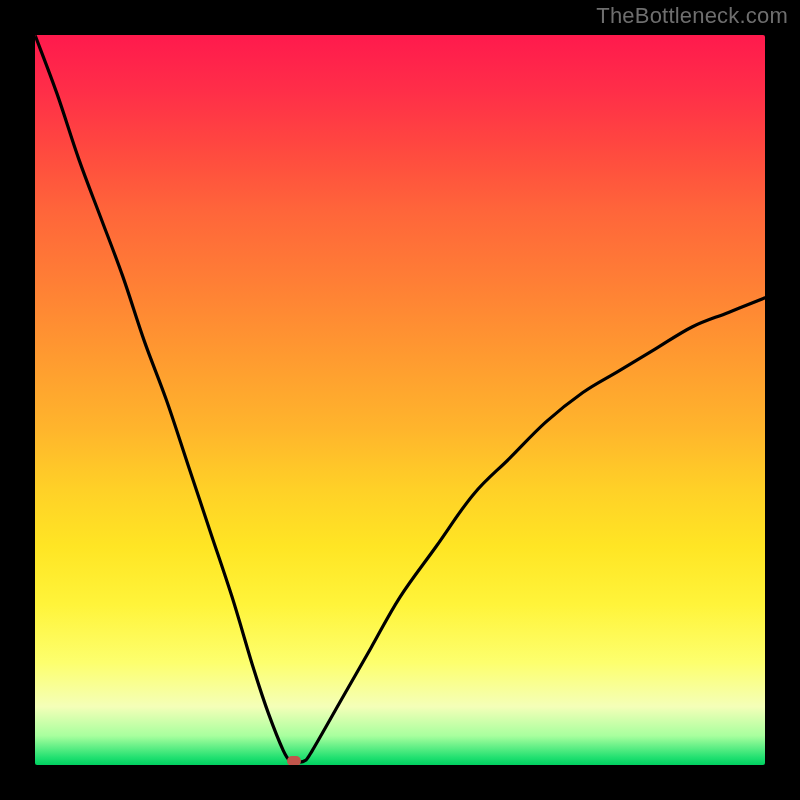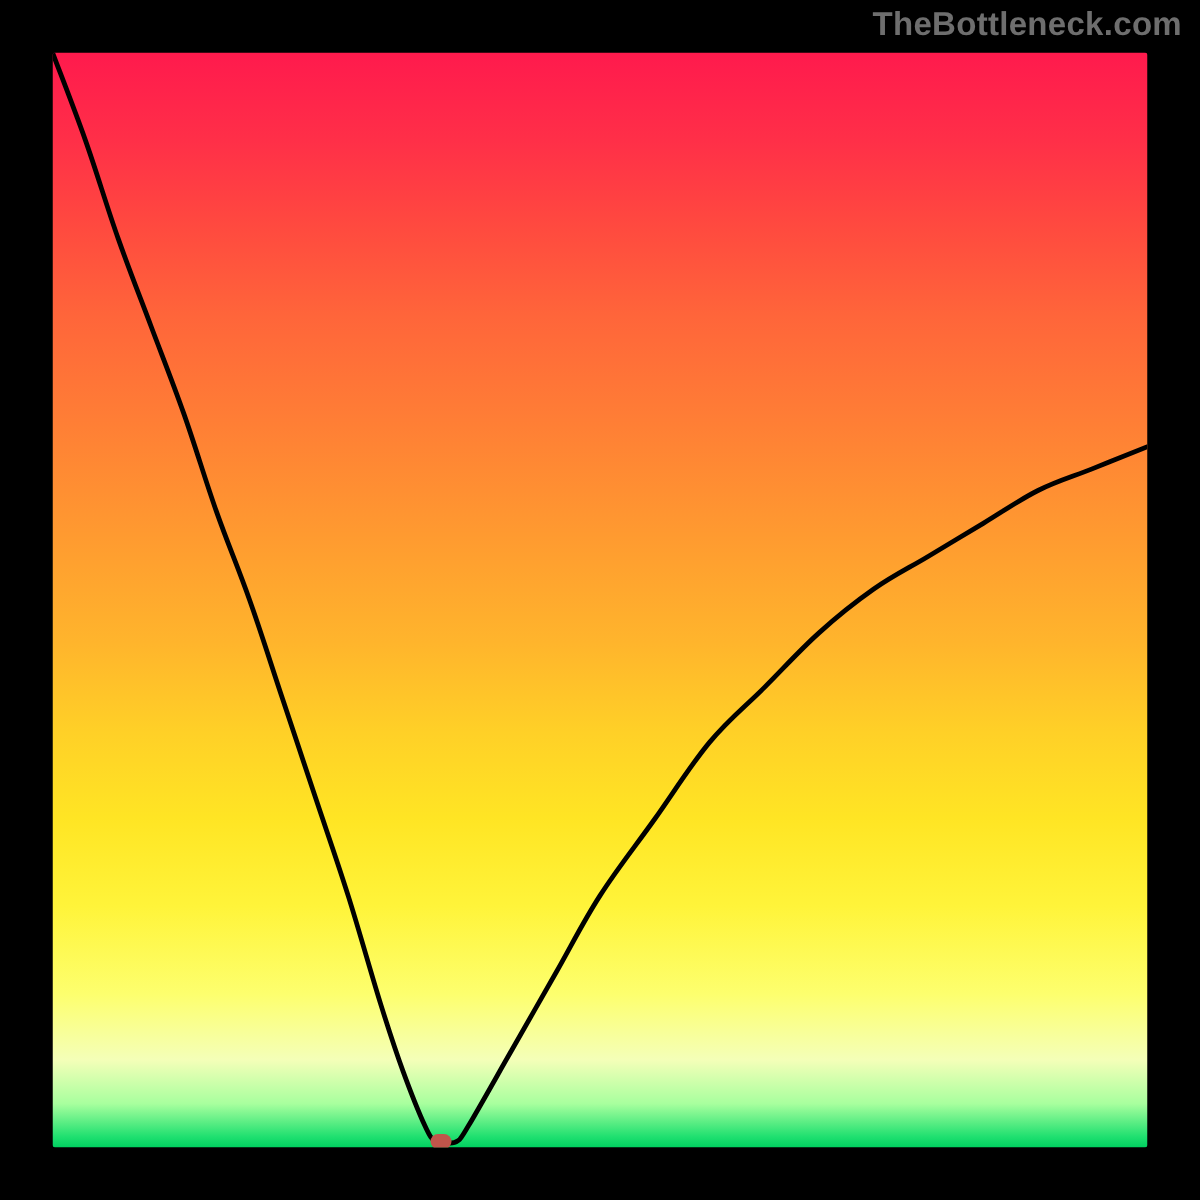--- a/index.html
+++ b/index.html
@@ -47,21 +47,21 @@
       #20e070 99%,
       #00d060 100%
     );
   }
   .watermark {
     position: absolute;
     top: 3px;
     right: 12px;
     color: #6e6e6e;
     font-size: 22px;
-    font-weight: 700;
+    font-weight: 400;
     letter-spacing: 0.2px;
     user-select: none;
   }
   .curve-layer {
     position: absolute;
     inset: 0;
     width: 100%;
     height: 100%;
   }
   .marker {

